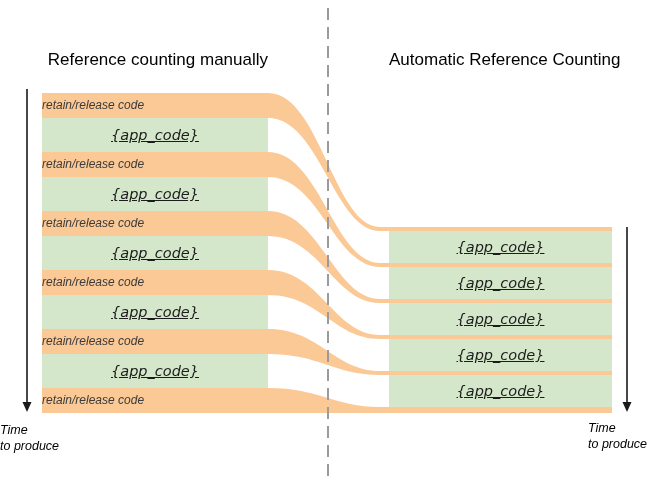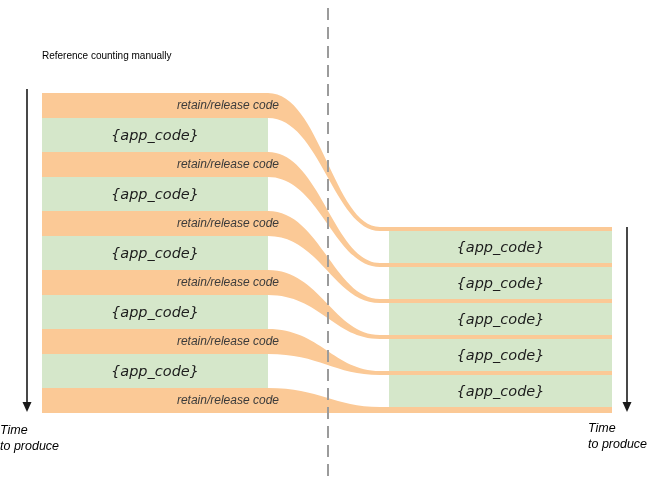--- a/index.html
+++ b/index.html
@@ -7,48 +7,48 @@
     position: relative;
     width: 659px; height: 491px;
     background: #ffffff;
     font-family: "Liberation Sans", sans-serif;
     overflow: hidden;
   }
   .canvas svg { position:absolute; left:0; top:0; }
   .col-title {
     position: absolute;
     top: 50px;
-    font-size: 10px;
+    font-size: 17px;
     color: #000000;
-    text-align: left;
+    text-align: right;
     white-space: nowrap;
   }
   .col-title.left  { left: 42px;  width: 226px; }
   .col-title.right { left: 389px; width: 224px; }
   .bar-label {
     position: absolute;
     left: 42px; width: 226px;
-    text-align: right;
+    text-align: left;
     font-style: italic;
     font-size: 12px;
     color: #3b3b3b;
     pointer-events: none;
     white-space: nowrap;
-    padding-left: 11px;
   }
   .app-block {
     position: absolute;
     display: flex;
     align-items: center;
     justify-content: center;
     font-family: "DejaVu Sans", sans-serif;
     font-style: italic;
     font-size: 14.5px;
     color: #1c1c1c;
     white-space: nowrap;
+    text-decoration: underline;
   }
   .time-label {
     position: absolute;
     font-style: italic;
     font-size: 12.5px;
     line-height: 1.28;
     color: #000000;
     text-align: left;
     white-space: nowrap;
   }
@@ -67,20 +67,21 @@
       <path d="M 42 329 L 268 329 C 320 329, 334 371, 380 371 L 612 371 L 612 375 L 380 375 C 334 375, 320 354, 268 354 L 42 354 Z" fill="#FBC996"></path>
       <path d="M 42 388 L 268 388 C 320 388, 334 407, 380 407 L 612 407 L 612 413 L 380 413 C 334 413, 320 413, 268 413 L 42 413 Z" fill="#FBC996"></path>
       <line x1="328" y1="8" x2="328" y2="481" stroke="#9B9B9B" stroke-width="2" stroke-dasharray="12 7"></line>
       <line x1="27" y1="89" x2="27" y2="403" stroke="#1A1A1A" stroke-width="1.6"></line>
       <polygon points="22.5,402 31.5,402 27,412" fill="#1A1A1A"></polygon>
       <line x1="627" y1="227" x2="627" y2="403" stroke="#1A1A1A" stroke-width="1.6"></line>
       <polygon points="622.5,402 631.5,402 627,412" fill="#1A1A1A"></polygon>
     </svg>
 
   <div class="col-title left">Reference counting manually</div>
+  <div class="col-title right">Automatic Reference Counting</div>
 
   <div id="blocks-layer">
       <div class="bar-label" style="top: 93px; height: 25px; line-height: 25px;">retain/release code</div>
       <div class="bar-label" style="top: 152px; height: 25px; line-height: 25px;">retain/release code</div>
       <div class="bar-label" style="top: 211px; height: 25px; line-height: 25px;">retain/release code</div>
       <div class="bar-label" style="top: 270px; height: 25px; line-height: 25px;">retain/release code</div>
       <div class="bar-label" style="top: 329px; height: 25px; line-height: 25px;">retain/release code</div>
       <div class="bar-label" style="top: 388px; height: 25px; line-height: 25px;">retain/release code</div>
       <div class="app-block" style="left: 42px; width: 226px; top: 118px; height: 34px; background: rgb(213, 231, 202);">{app_code}</div>
       <div class="app-block" style="left: 42px; width: 226px; top: 177px; height: 34px; background: rgb(213, 231, 202);">{app_code}</div>

